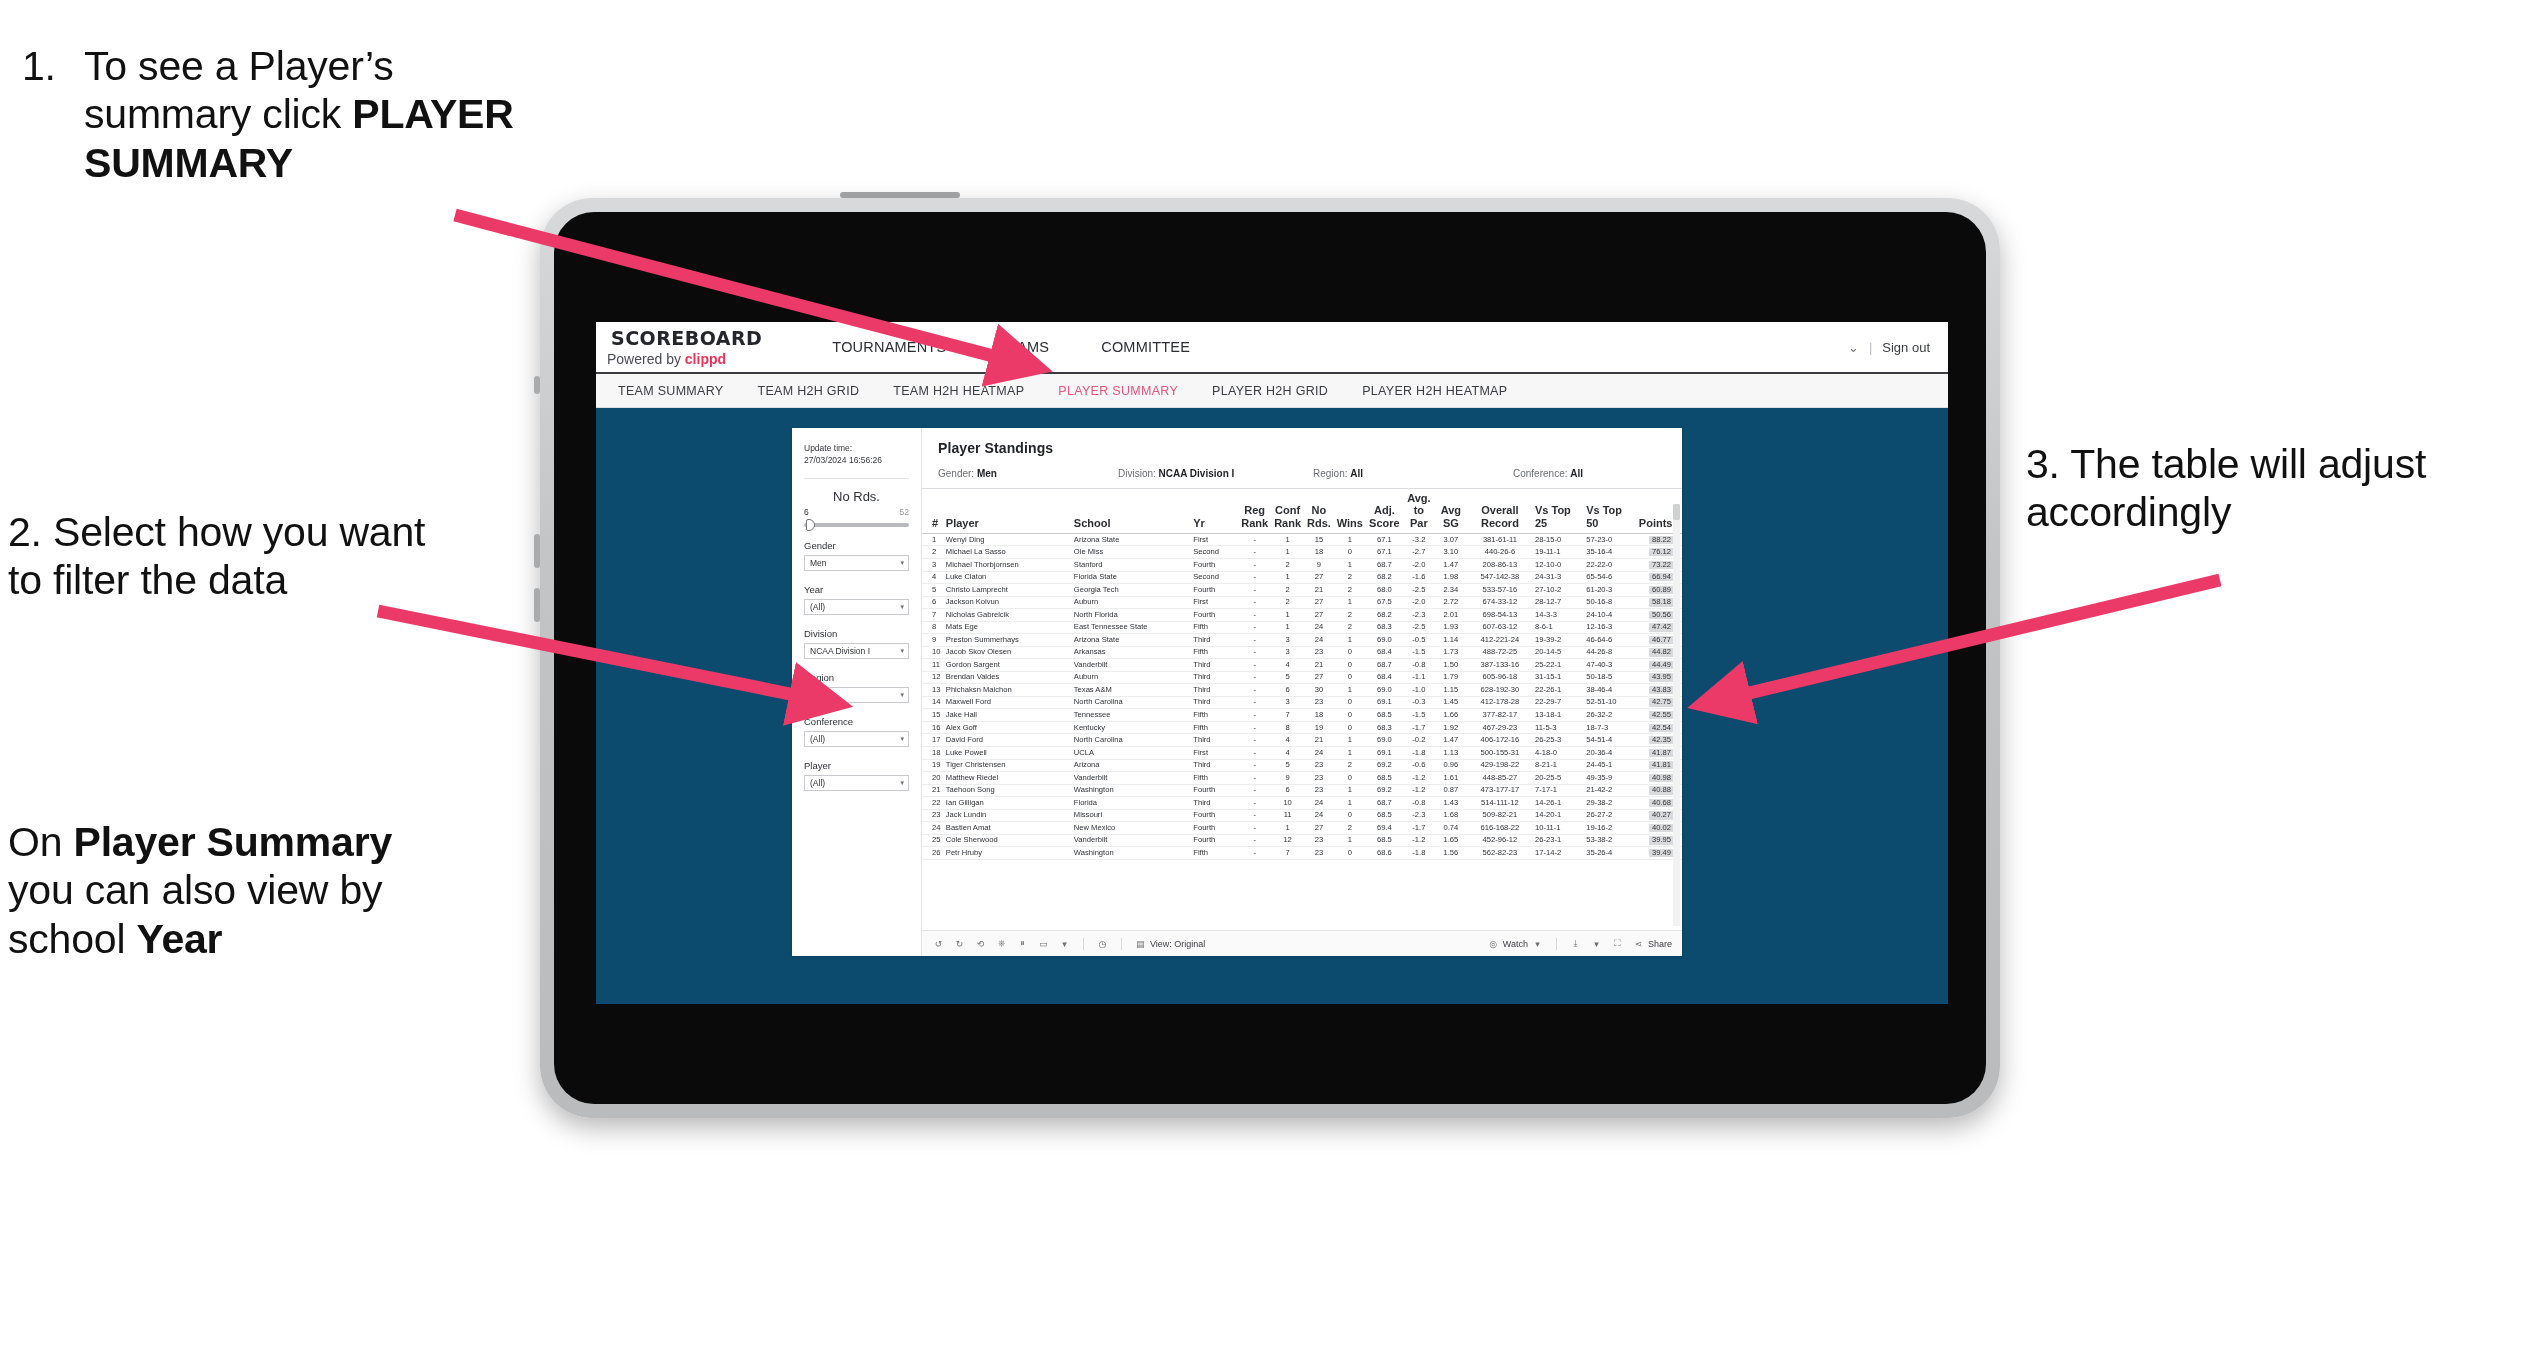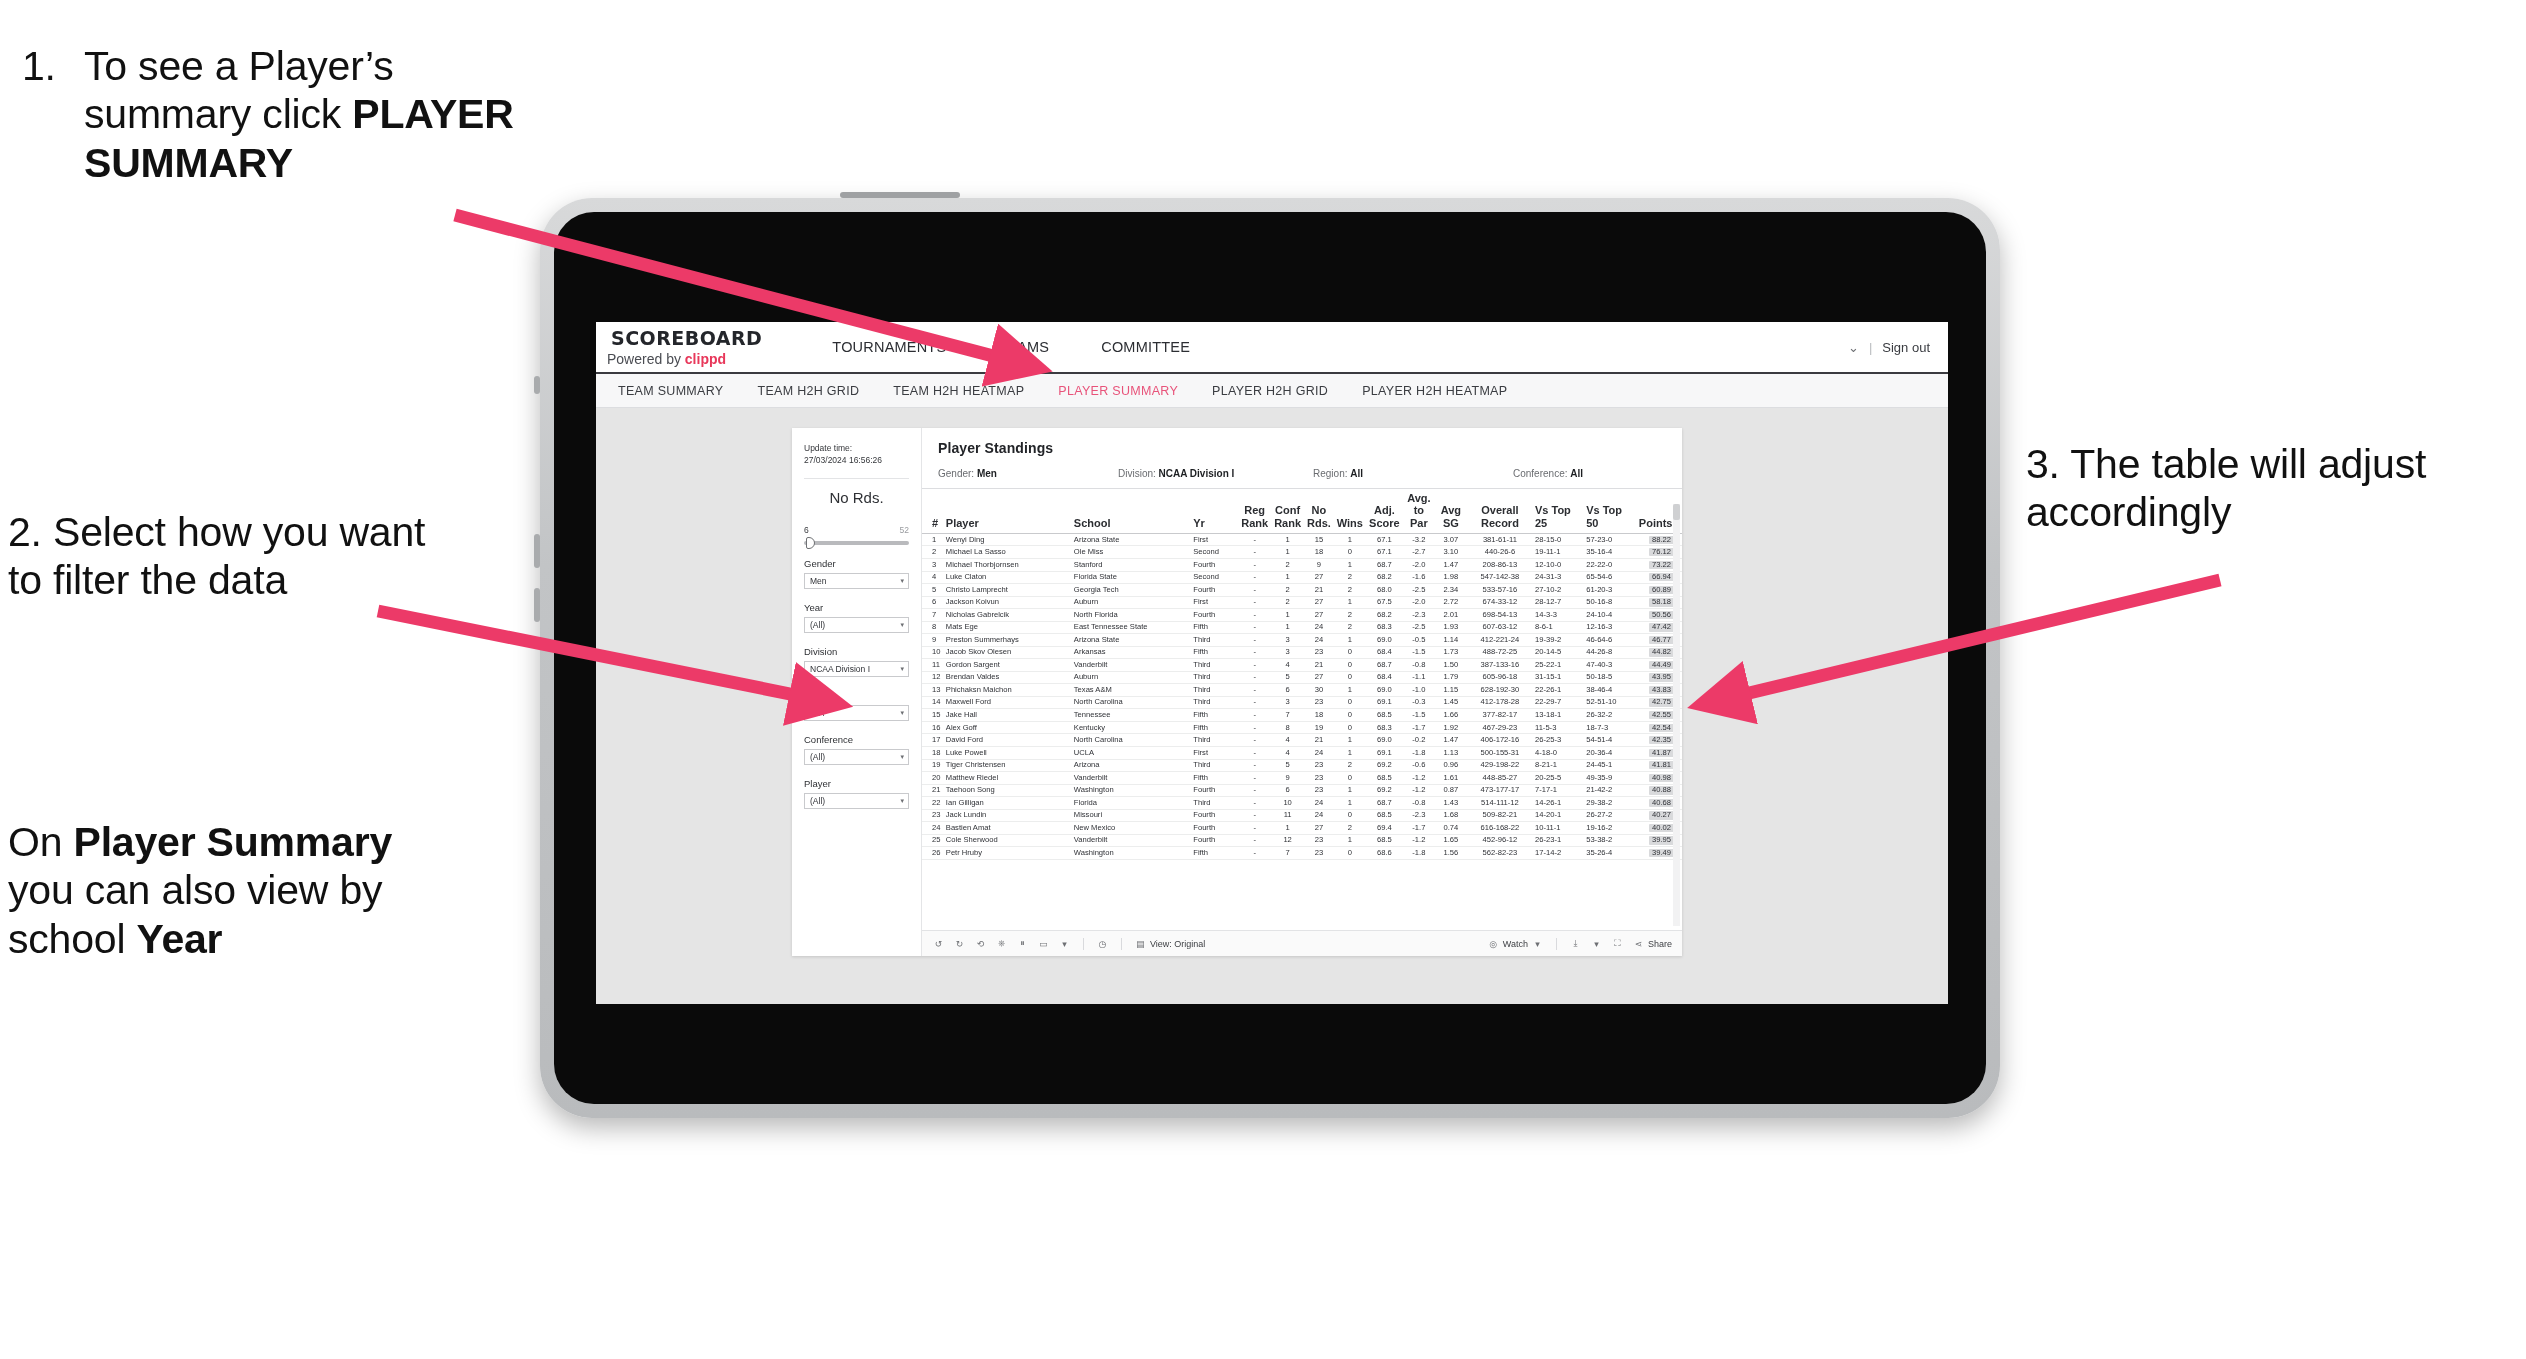--- a/index.html
+++ b/index.html
@@ -108,21 +108,21 @@
     font-size: 12.5px; color:#3a3c41; padding: 0 20px 0 0; margin-right: 14px;
     letter-spacing:.3px; white-space:nowrap; cursor:pointer;
     position: relative;
   }
   #subnav .tab.active { color:#e8537a; }
 
   
   #workspace {
     position:relative;
     height: 596px;
-    background: #e5e5e5;
+    background: #0c4a6e;
     padding: 22px 0 0 0;
   }
   #vizcard {
     position:absolute;
     left: 196px; top: 20px;
     width: 890px; height: 528px;
     background:#ffffff;
     box-shadow: 0 1px 3px rgba(0,0,0,.14);
     display:flex;
     overflow:hidden;
@@ -138,21 +138,21 @@
   .upd { font-size: 8.5px; line-height:1.45; color:#35373b; }
   .fsep { height:1px; background:#e3e4e6; margin:11px 0 10px 0; }
   .fgroup { margin-bottom: 13px; }
   .flabel { font-size: 9.5px; color:#2e3034; margin-bottom:4px; font-weight:400;}
   .fselect {
     height: 16px; border:1px solid #c9cacd; background:#fff;
     display:flex; align-items:center; justify-content:space-between;
     padding: 0 4px 0 5px; font-size: 8.5px; color:#303237;
   }
   .fselect .car { font-size:7px; color:#6d6f73; }
-  .slider-title { text-align:center; font-size:15px; margin-bottom:19px; color:#2e3034;}
+  .slider-title { text-align:center; font-size:13px; margin-bottom:3px; color:#2e3034;}
   .slider-row { display:flex; justify-content:space-between; font-size:8.5px; color:#36383c;}
   .slider-row .mx { color:#9a9ca0; }
   .slider-track { position:relative; height:4px; background:#b9babd; border-radius:2px; margin-top:6px; }
   .slider-knob {
     position:absolute; left:2px; top:-4px; width:9px; height:12px;
     background:#fff; border:1.5px solid #6f7174; border-radius:2px 6px 6px 2px;
   }
 
   
   #viz { flex:1; display:flex; flex-direction:column; min-width:0; }

